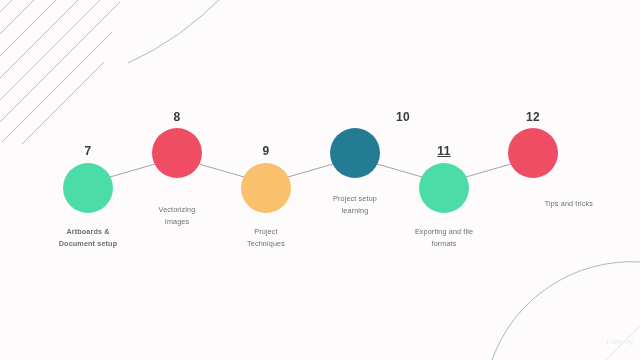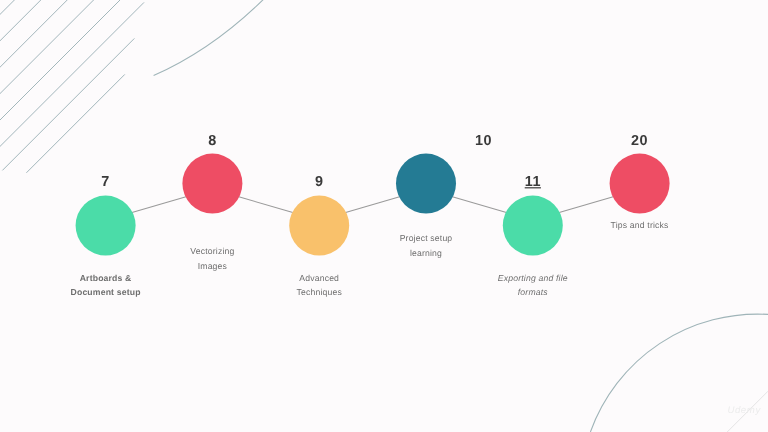--- a/index.html
+++ b/index.html
@@ -98,30 +98,30 @@
       <div class="node" style="left: 88px; top: 188px; width: 50px; height: 50px; background: rgb(75, 220, 168);"></div>
       <div class="node-number" style="left: 88px; top: 151px;">7</div>
       <div class="node-label" style="left: 88px; top: 226px; color: rgb(110, 110, 110); font-weight: bold;">Artboards &amp;
 Document setup</div>
       <div class="node" style="left: 177px; top: 153px; width: 50px; height: 50px; background: rgb(238, 77, 100);"></div>
       <div class="node-number" style="left: 177px; top: 117px;">8</div>
       <div class="node-label" style="left: 177px; top: 204px; color: rgb(110, 110, 110);">Vectorizing
 Images</div>
       <div class="node" style="left: 266px; top: 188px; width: 50px; height: 50px; background: rgb(249, 193, 107);"></div>
       <div class="node-number" style="left: 266px; top: 151px;">9</div>
-      <div class="node-label" style="left: 266px; top: 226px; color: rgb(110, 110, 110);">Advanced
+      <div class="node-label" style="left: 266px; top: 226px; color: rgb(110, 110, 110);">Project
 Techniques</div>
       <div class="node" style="left: 355px; top: 153px; width: 50px; height: 50px; background: rgb(36, 123, 148);"></div>
       <div class="node-number" style="left: 355px; top: 117px; margin-left: 48px;">10</div>
       <div class="node-label" style="left: 355px; top: 193px; color: rgb(110, 110, 110);">Project setup
 learning</div>
       <div class="node" style="left: 444px; top: 188px; width: 50px; height: 50px; background: rgb(75, 220, 168);"></div>
       <div class="node-number" style="left: 444px; top: 151px; text-decoration: underline;">11</div>
-      <div class="node-label" style="left: 444px; top: 226px; color: rgb(110, 110, 110); font-style: italic;">Exporting and file
+      <div class="node-label" style="left: 444px; top: 226px; color: rgb(110, 110, 110);">Exporting and file
 formats</div>
       <div class="node" style="left: 533px; top: 153px; width: 50px; height: 50px; background: rgb(238, 77, 100);"></div>
-      <div class="node-number" style="left: 533px; top: 117px;">20</div>
-      <div class="node-label" style="left: 533px; top: 182px; color: rgb(110, 110, 110);">Tips and tricks</div>
+      <div class="node-number" style="left: 533px; top: 117px;">12</div>
+      <div class="node-label" style="left: 533px; top: 198px; color: rgb(110, 110, 110); text-align: right;">Tips and tricks</div>
     </div>
 
   <div id="watermark">Udemy</div>
 
 </div>
 
 </body></html>

